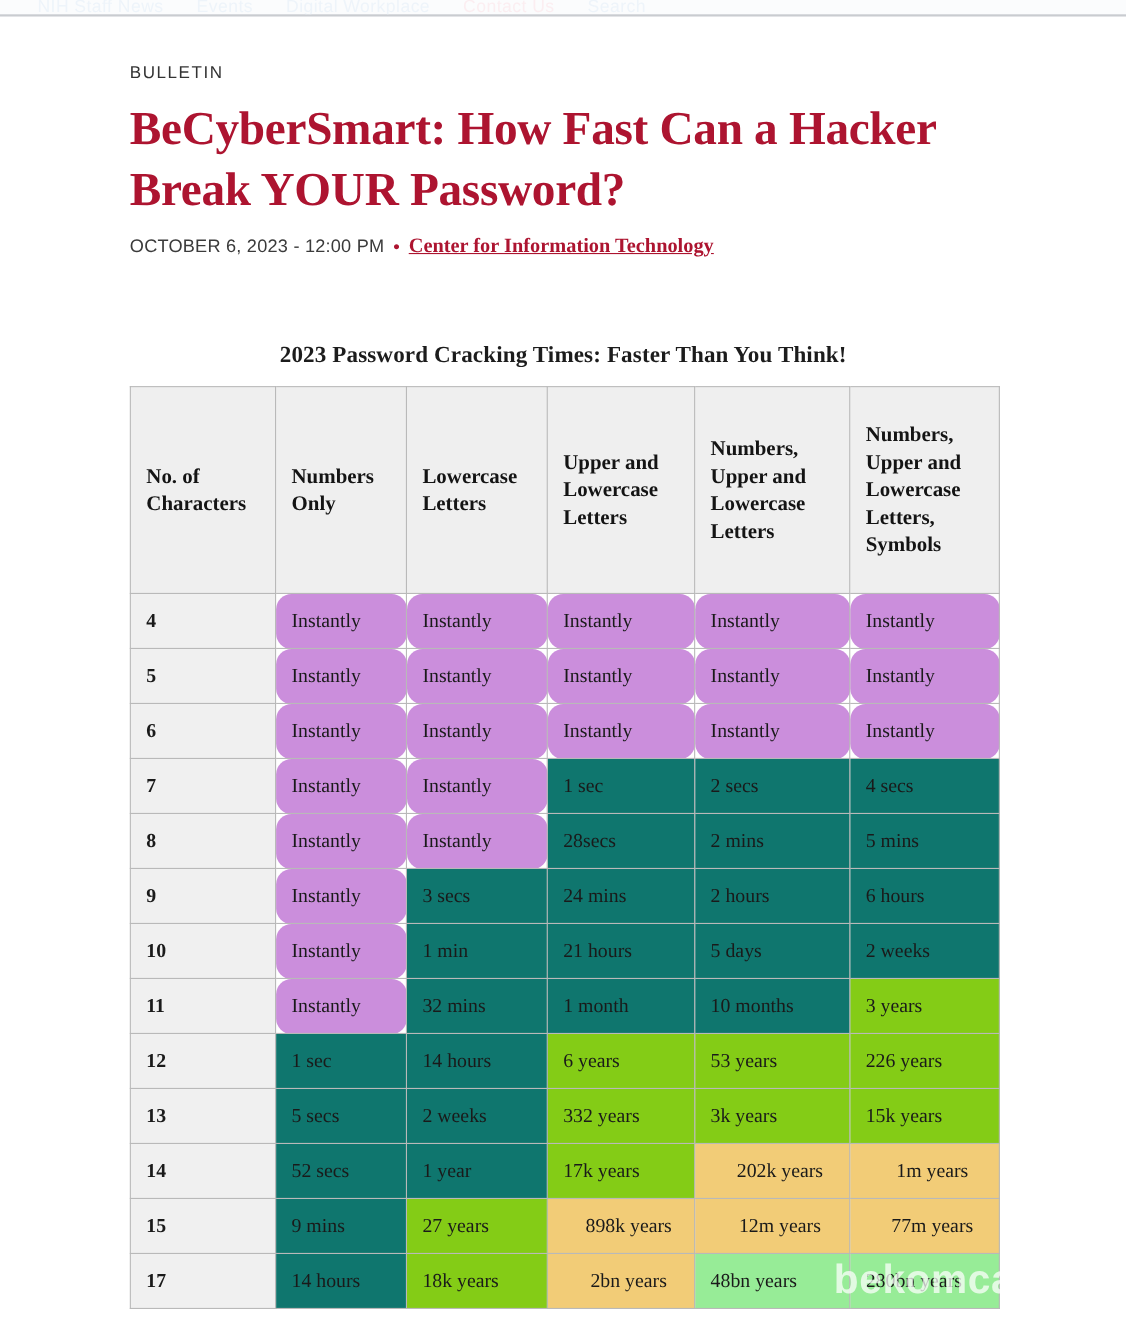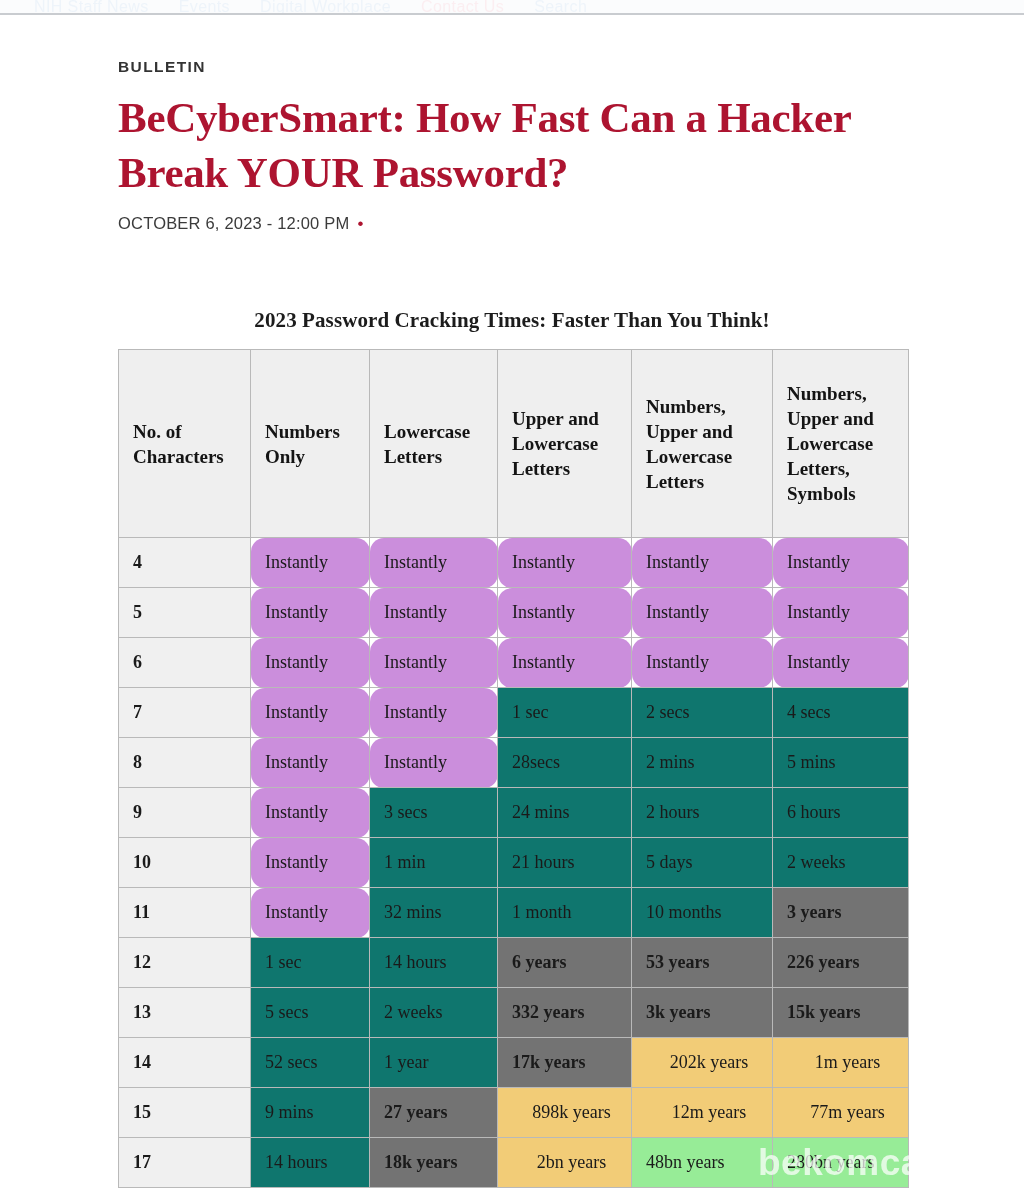--- a/index.html
+++ b/index.html
@@ -43,21 +43,21 @@
   #content {
     position: absolute;
     left: 0; top: 15px;
     width: 1024px;
   }
   .kicker {
     margin: 43px 0 0 118px;
     font-size: 15.5px;
     letter-spacing: 1.4px;
     color: #333333;
-    font-weight: 700;
+    font-weight: 400;
   }
   .headline {
     margin: 14px 0 0 118px;
     width: 740px;
     font-family: "Liberation Serif", serif;
     font-weight: bold;
     font-size: 43px;
     line-height: 55px;
     color: #ad1430;
     letter-spacing: -0.3px;
@@ -131,21 +131,21 @@
     white-space: nowrap;
   }
   table.pw td.numcol {
     background: #f0f0f0;
     font-weight: bold;
     font-size: 18px;
   }
   
   td.purple { background: #cb8edc; border-radius: 14px; }
   td.red    { background: #0f766e; }
-  td.orange { background: #737373; font-weight: bold; }
+  td.orange { background: #84cc16; }
   td.yellow { background: #f2cc77; text-align: center; }
   td.green  { background: #97ec97; }
 
   
   #watermark {
     position: absolute;
     left: 758px;
     top: 1142px;
     font-family: "Liberation Sans", sans-serif;
     font-size: 37px;
@@ -169,20 +169,21 @@
 
 <div id="content">
 
   <div class="kicker">BULLETIN</div>
 
   <h1 class="headline">BeCyberSmart: How Fast Can a Hacker Break YOUR Password?</h1>
 
   <div class="byline">
     <span>OCTOBER 6, 2023 - 12:00 PM</span>
     <span class="bullet">•</span>
+    <a class="src" href="#">Center for Information Technology</a>
   </div>
 
   <div class="table-title">2023 Password Cracking Times: Faster Than You Think!</div>
 
   <table class="pw">
     <colgroup>
       <col class="c0">
         <col class="c1">
         <col class="c2">
         <col class="c3">

